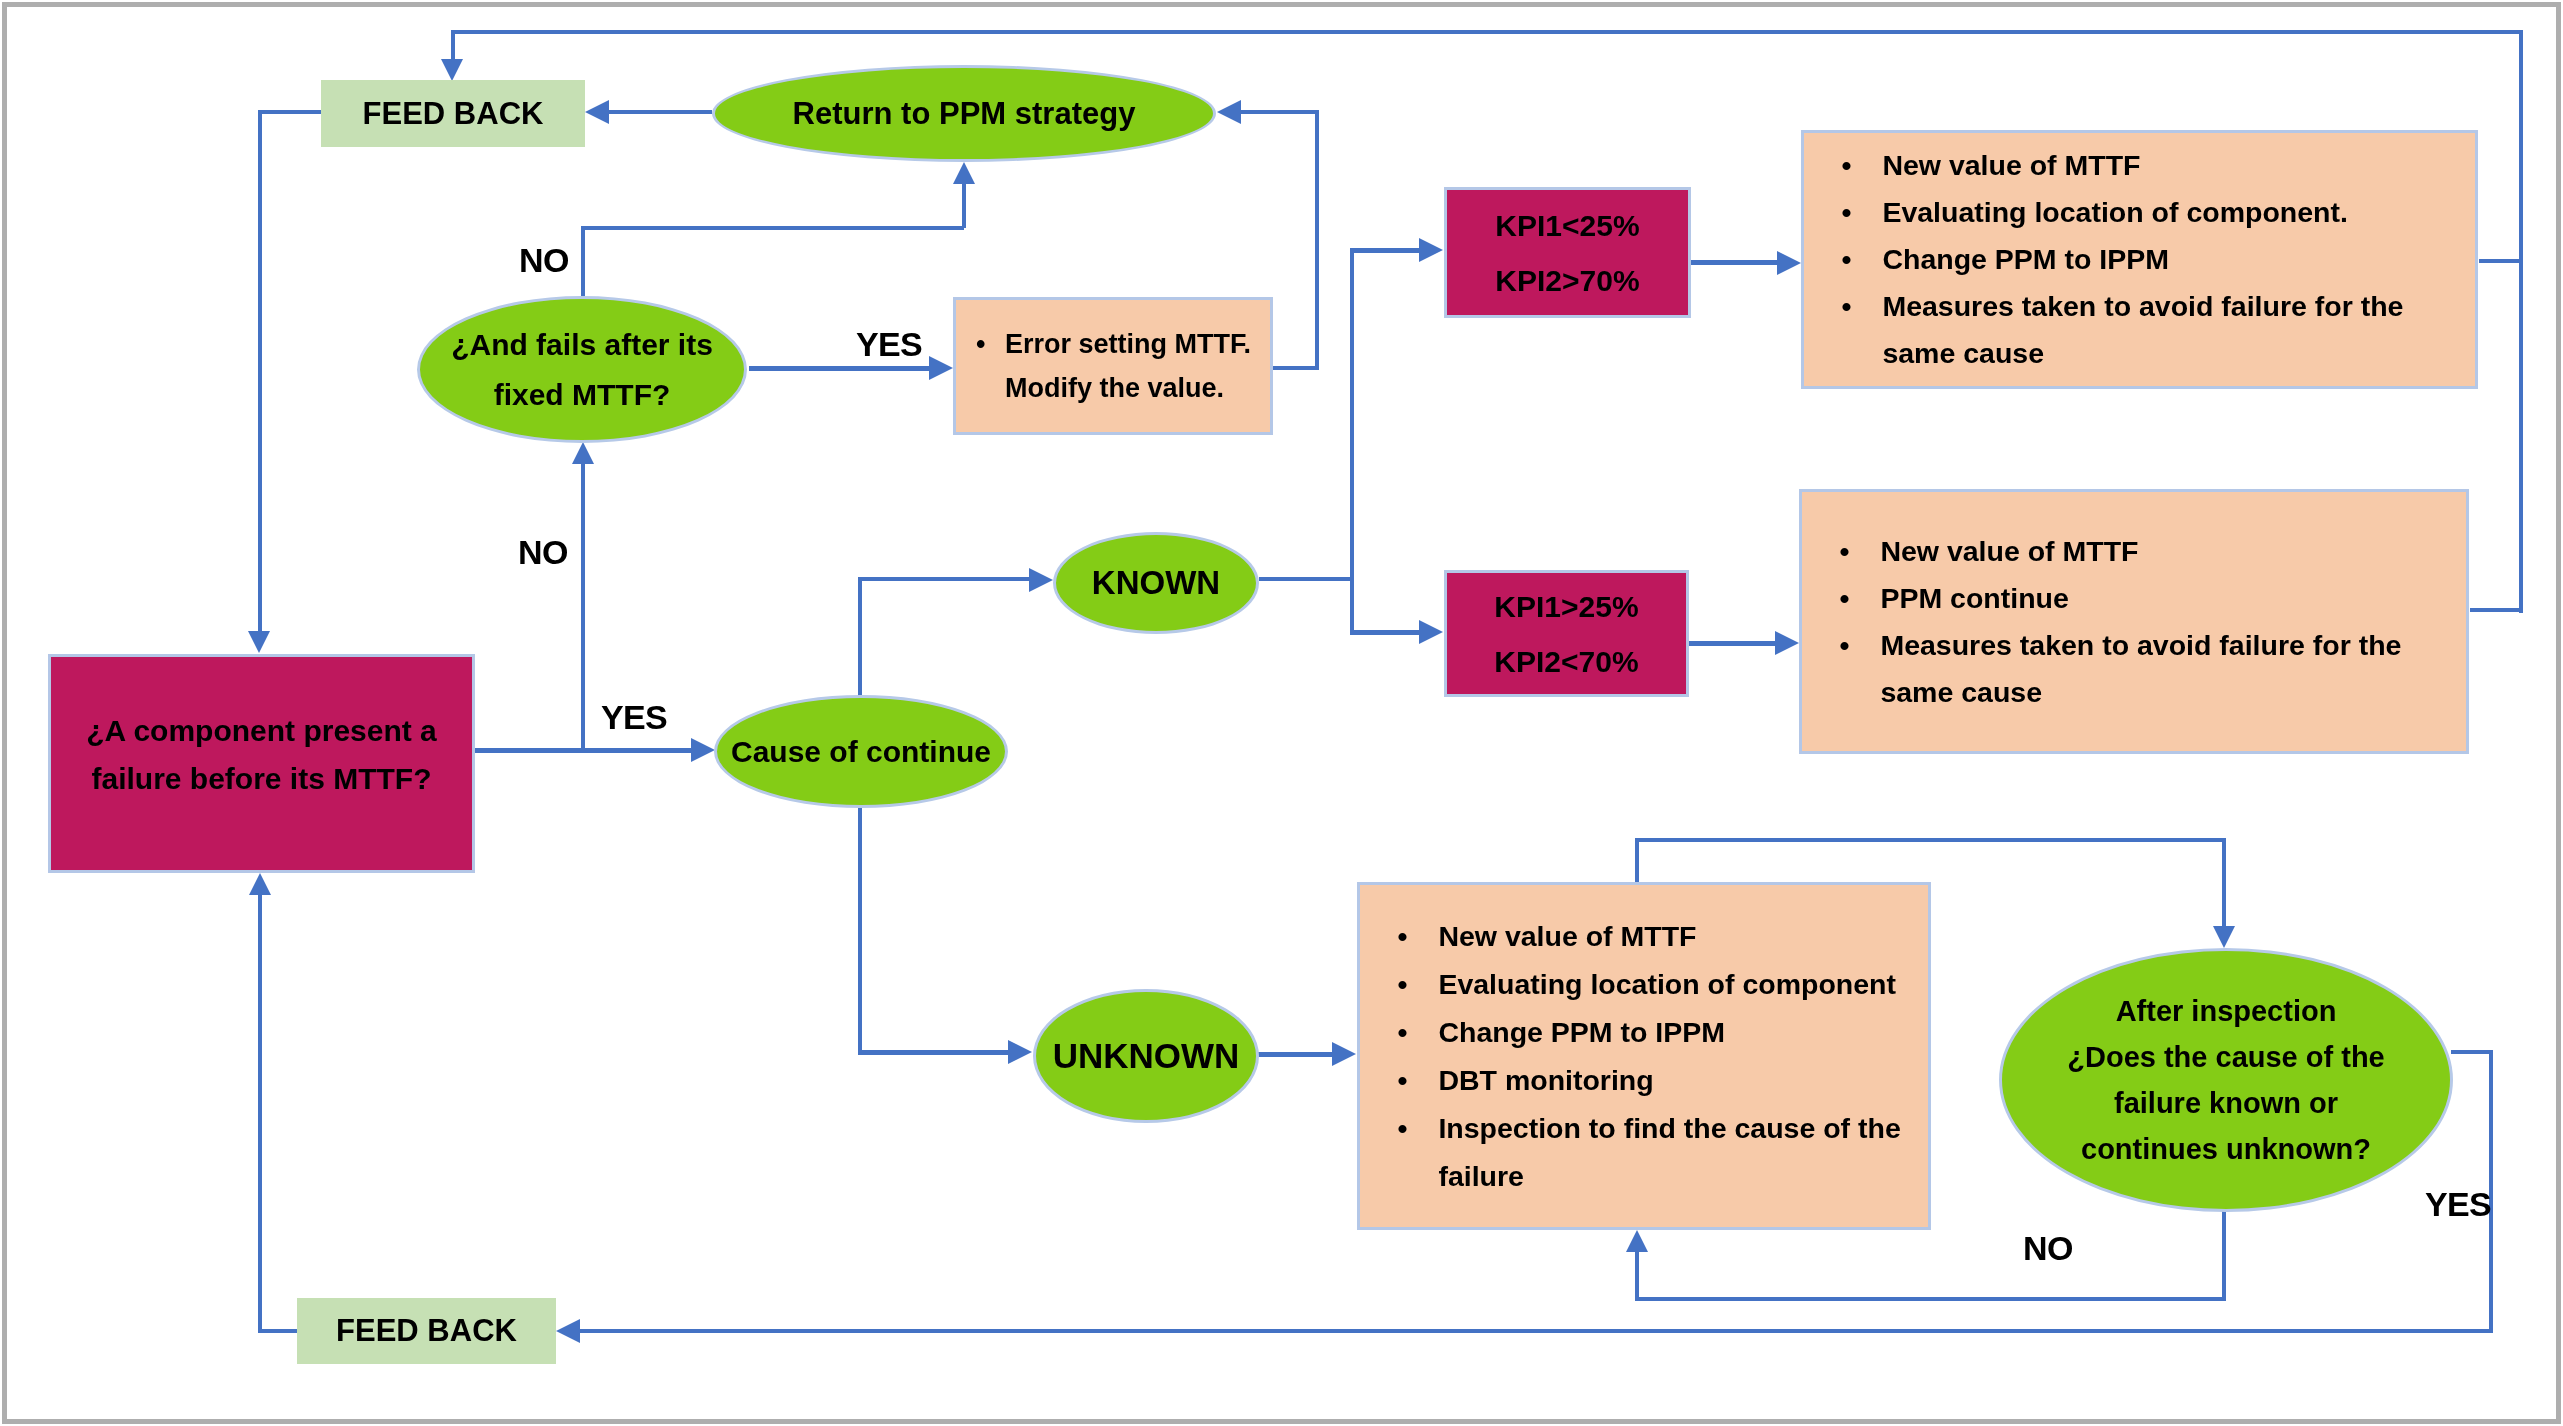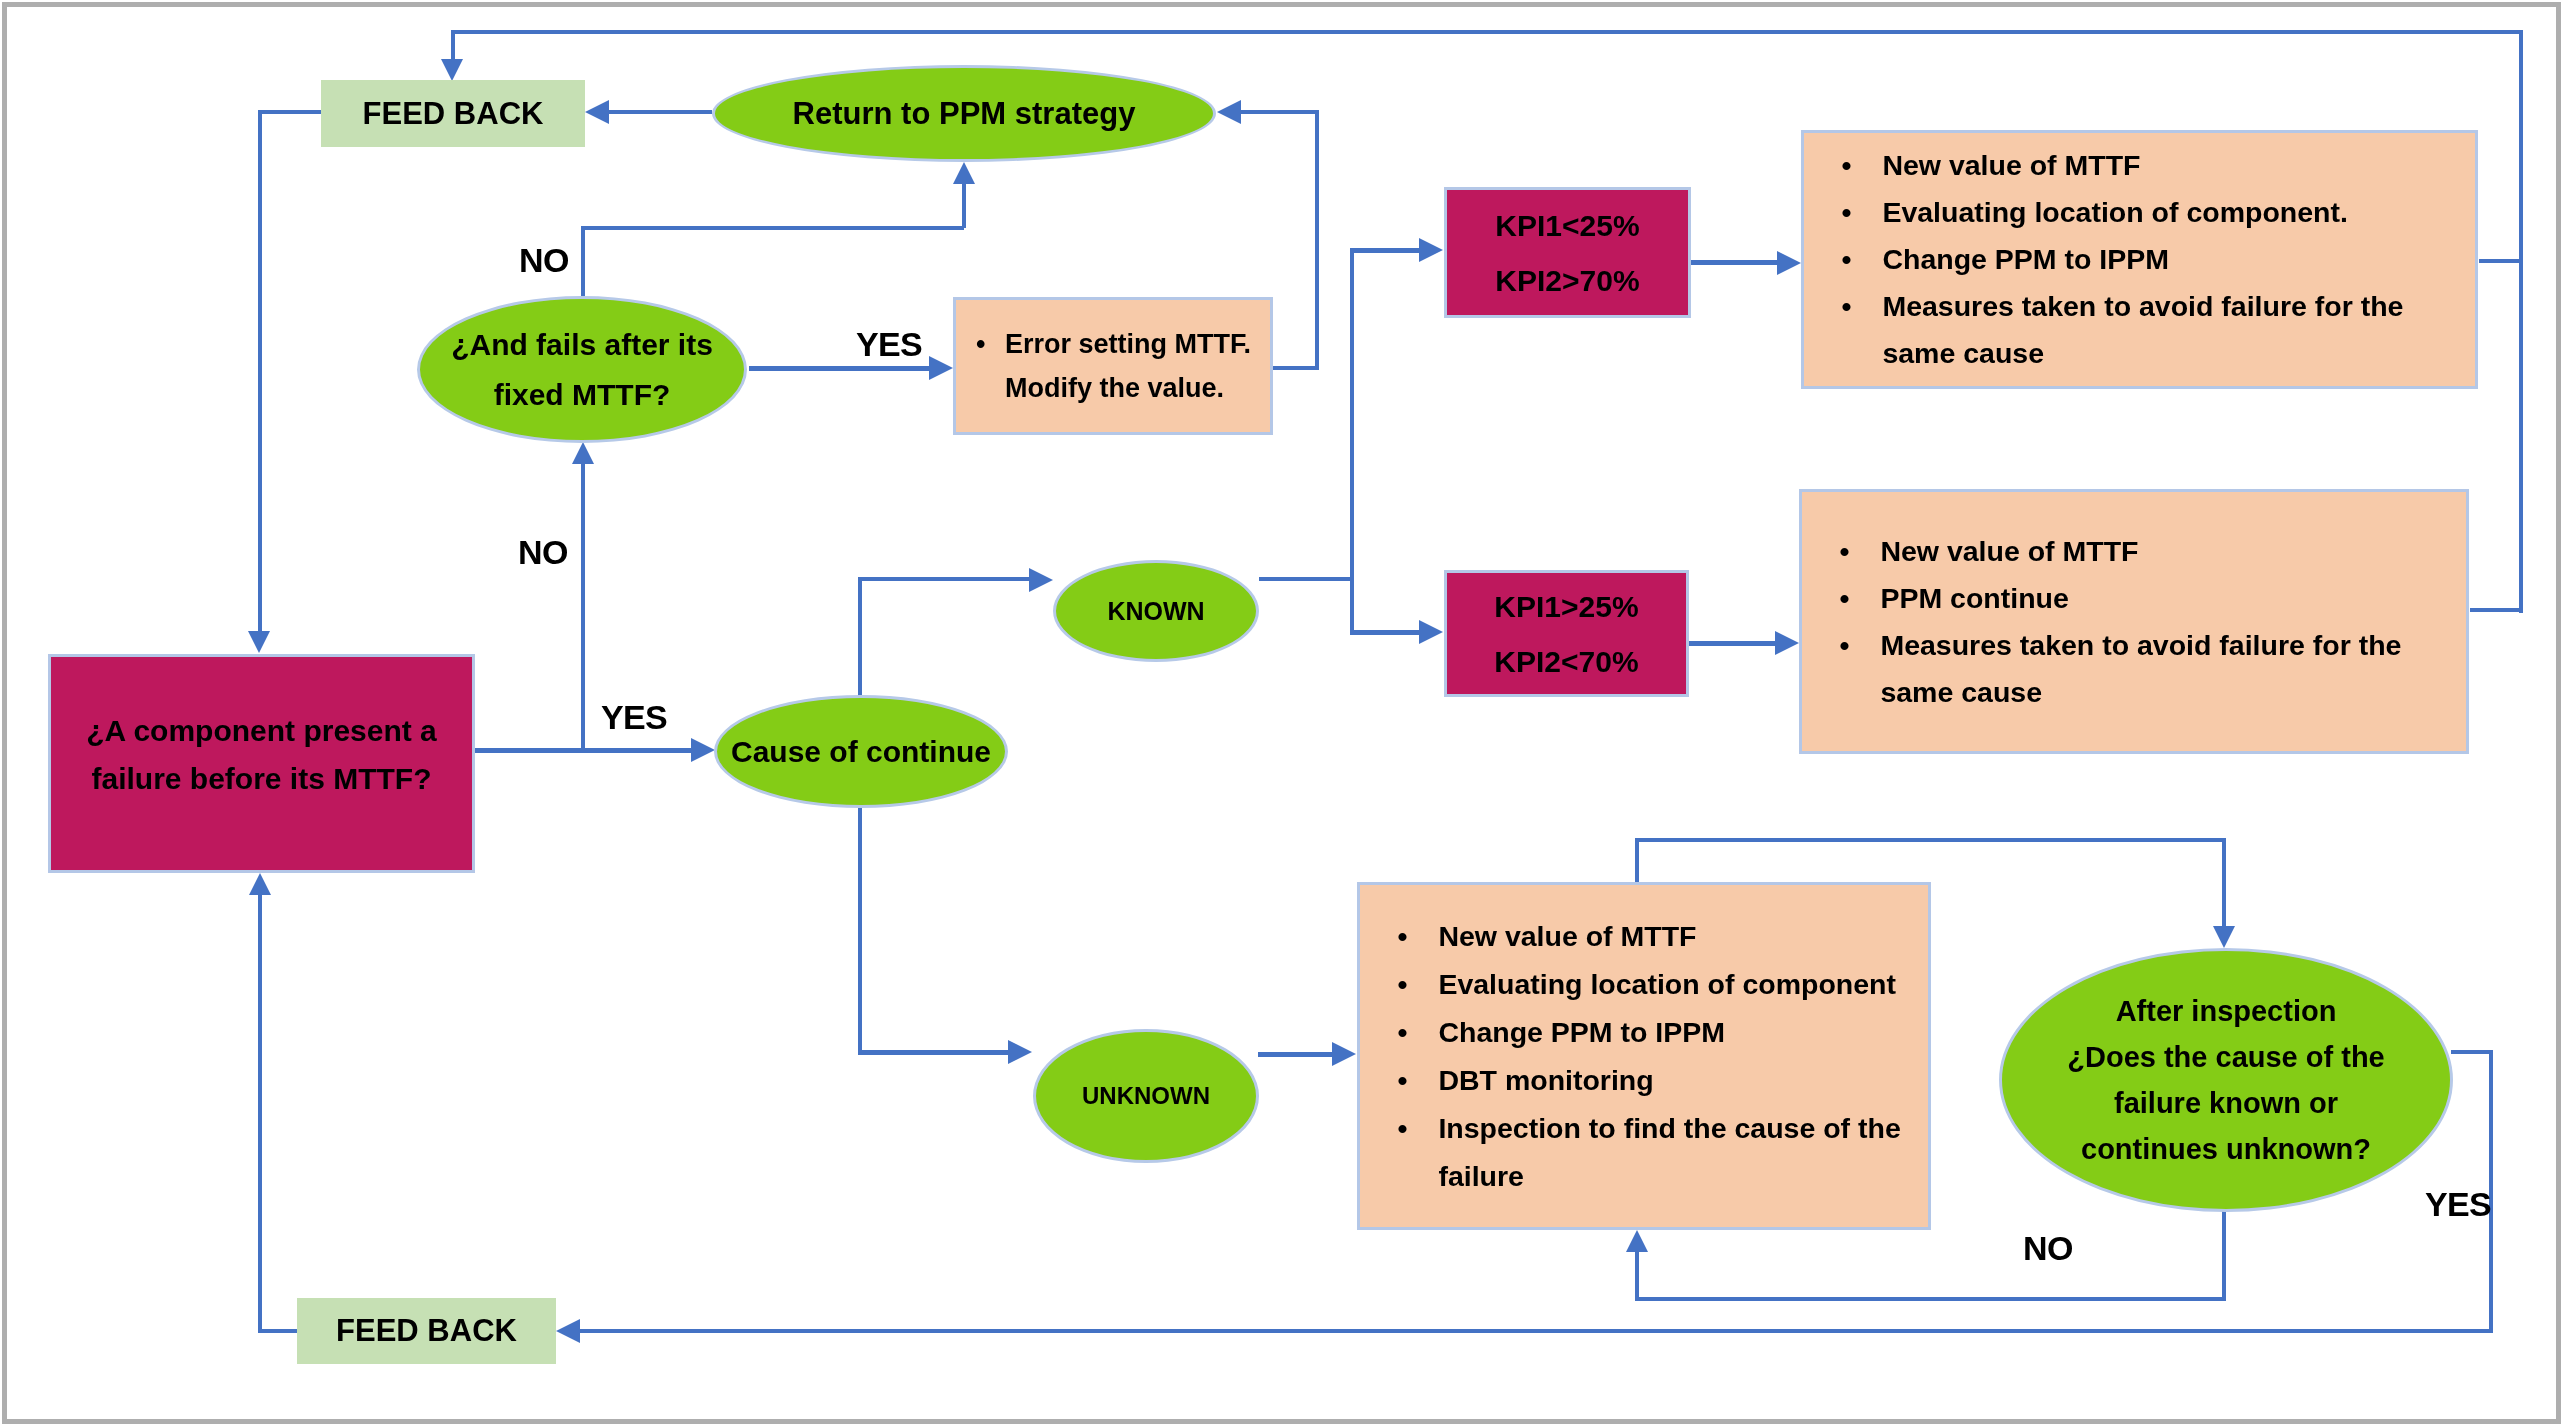--- a/index.html
+++ b/index.html
@@ -146,21 +146,21 @@
 
   <div class="node box-orange" style="left:1801px;top:130px;width:677px;height:259px;font-size:28.5px;line-height:47px;align-items:flex-start;padding:0 5.8px 0 17.4px;">
     <ul class="bullets">
       <li>New value of MTTF</li>
       <li>Evaluating location of component.</li>
       <li>Change PPM to IPPM</li>
       <li>Measures taken to avoid failure for the same cause</li>
     </ul>
   </div>
 
-  <div class="node ellipse" style="left:1053px;top:560px;width:206px;height:102px;font-size:25px;">
+  <div class="node ellipse" style="left:1053px;top:532px;width:206px;height:102px;font-size:33px;">
     <span>KNOWN</span>
   </div>
 
   <div class="node box-blue" style="left:1444px;top:570px;width:245px;height:127px;font-size:30px;line-height:55px;">
     <span>KPI1&gt;25%</span>
     <span>KPI2&lt;70%</span>
   </div>
 
   <div class="node box-orange" style="left:1799px;top:489px;width:670px;height:265px;font-size:28.5px;line-height:47px;align-items:flex-start;padding:0 41px 0 17.4px;">
     <ul class="bullets">
@@ -172,21 +172,21 @@
 
   <div class="node box-blue" style="left:48px;top:654px;width:427px;height:219px;font-size:30px;line-height:48px;padding-bottom:17.4px;">
     <span>¿A component present a</span>
     <span>failure before its MTTF?</span>
   </div>
 
   <div class="node ellipse" style="left:714px;top:695px;width:294px;height:113px;font-size:30px;">
     <span>Cause of  continue</span>
   </div>
 
-  <div class="node ellipse" style="left:1033px;top:1029px;width:226px;height:134px;font-size:24px;">
+  <div class="node ellipse" style="left:1033px;top:989px;width:226px;height:134px;font-size:35px;">
     <span>UNKNOWN</span>
   </div>
 
   <div class="node box-orange" style="left:1357px;top:882px;width:574px;height:348px;font-size:28.5px;line-height:48px;align-items:flex-start;padding:0 11.6px 0 17.4px;">
     <ul class="bullets">
       <li>New value of MTTF</li>
       <li>Evaluating location of component</li>
       <li>Change PPM to IPPM</li>
       <li>DBT monitoring</li>
       <li>Inspection to find the cause of the failure</li>

